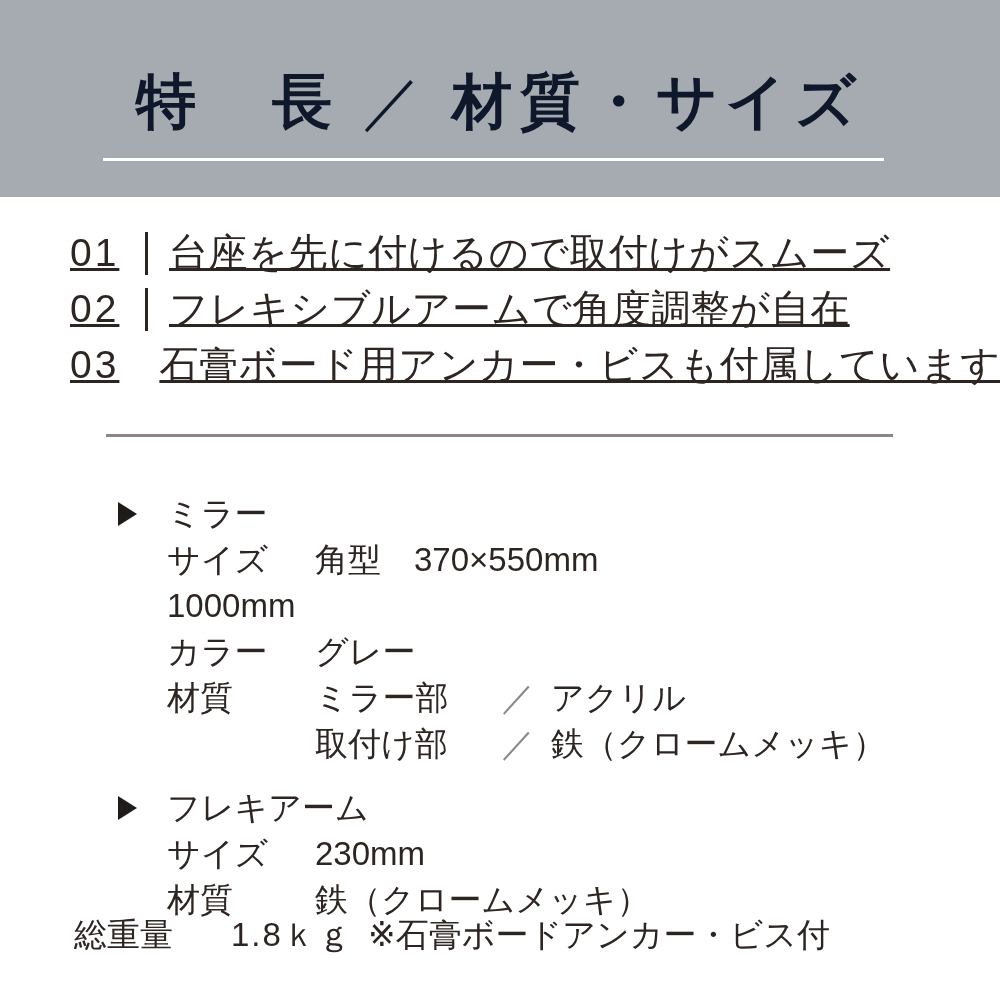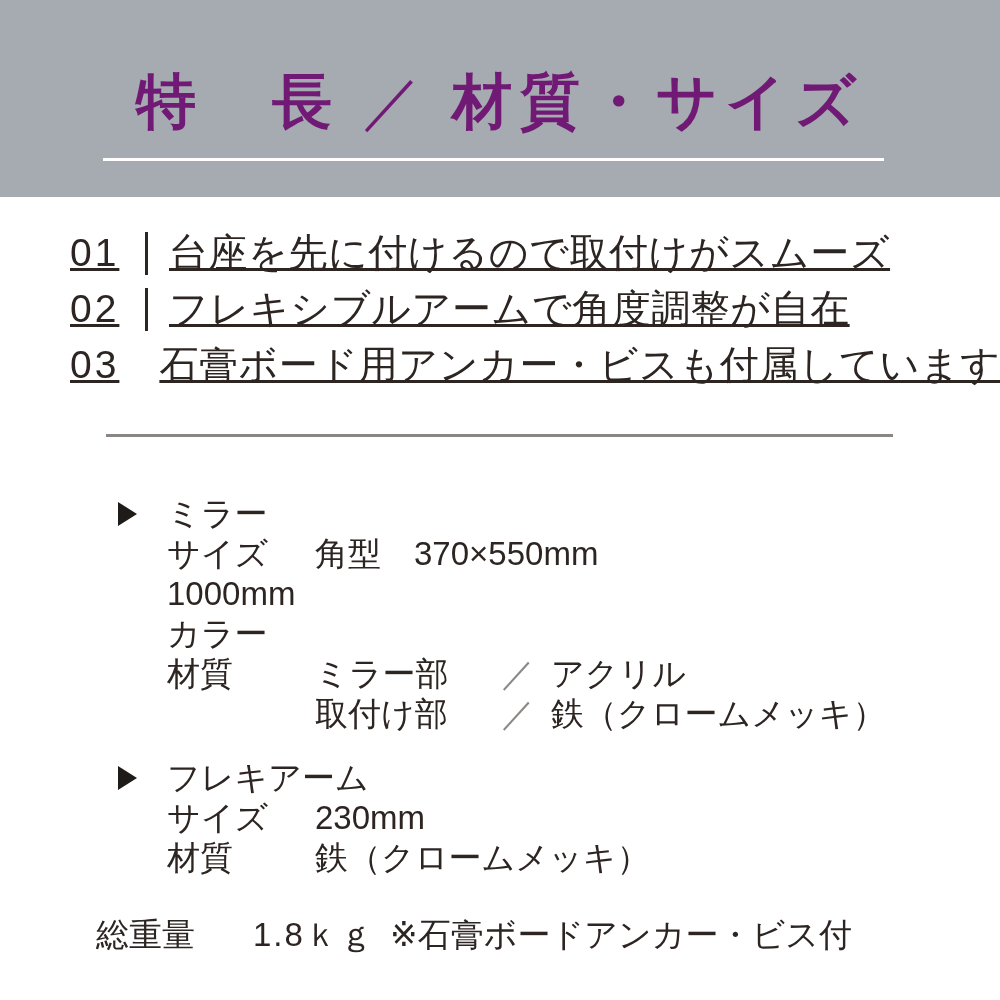--- a/index.html
+++ b/index.html
@@ -21,21 +21,21 @@
     width: 1000px; height: 197px;
     background: #a6abb1;
   }
   .banner-title {
     position: absolute;
     top: 62px; left: 0; right: 0;
     text-align: center;
     font-size: 60px;
     font-weight: 900;
     letter-spacing: 8px;
-    color: #701a75;
+    color: #0f172a;
     white-space: nowrap;
   }
   .banner-title .title-sep {
     font-weight: 200;
     margin: 0 22px;
   }
   .banner-line {
     position: absolute;
     top: 158px; left: 103px;
     width: 781px; height: 3px;
@@ -100,37 +100,38 @@
     border-left: 19px solid #1e1b19;
     margin-left: 118px;
     margin-right: 30px;
   }
   .spec-row {
     height: 40px;
     display: flex;
     align-items: center;
     padding-left: 167px;
     white-space: nowrap;
+    margin-top: 6px;
   }
   .spec-label { width: 148px; }
   .spec-part { width: 170px; }
   .spec-slash {
     width: 66px;
     text-align: center;
     color: #8b8886;
   }
 
   
   .footer-row {
     position: absolute;
     top: 915px; left: 0;
     width: 1000px; height: 40px;
     display: flex;
     align-items: center;
-    padding-left: 96px;
+    padding-left: 74px;
     font-size: 33px;
     white-space: nowrap;
   }
   .footer-label { width: 157px; }
   .footer-value { width: 137px; letter-spacing: 2px; }
 </style>
 </head>
 <body>
 
 <div class="page">
@@ -171,20 +172,21 @@
       </div>
       <div class="spec-row">
         <span class="spec-label">サイズ</span>
         <span class="spec-value">角型　370×550mm</span>
       </div>
       <div class="spec-row">
         <span class="spec-value">1000mm</span>
       </div>
       <div class="spec-row">
         <span class="spec-label">カラー</span>
+        <span class="spec-value">グレー</span>
       </div>
       <div class="spec-row">
         <span class="spec-label">材質</span>
         <span class="spec-part">ミラー部</span>
         <span class="spec-slash">／</span>
         <span class="spec-material">アクリル</span>
       </div>
       <div class="spec-row">
         <span class="spec-label"></span>
         <span class="spec-part">取付け部</span>

